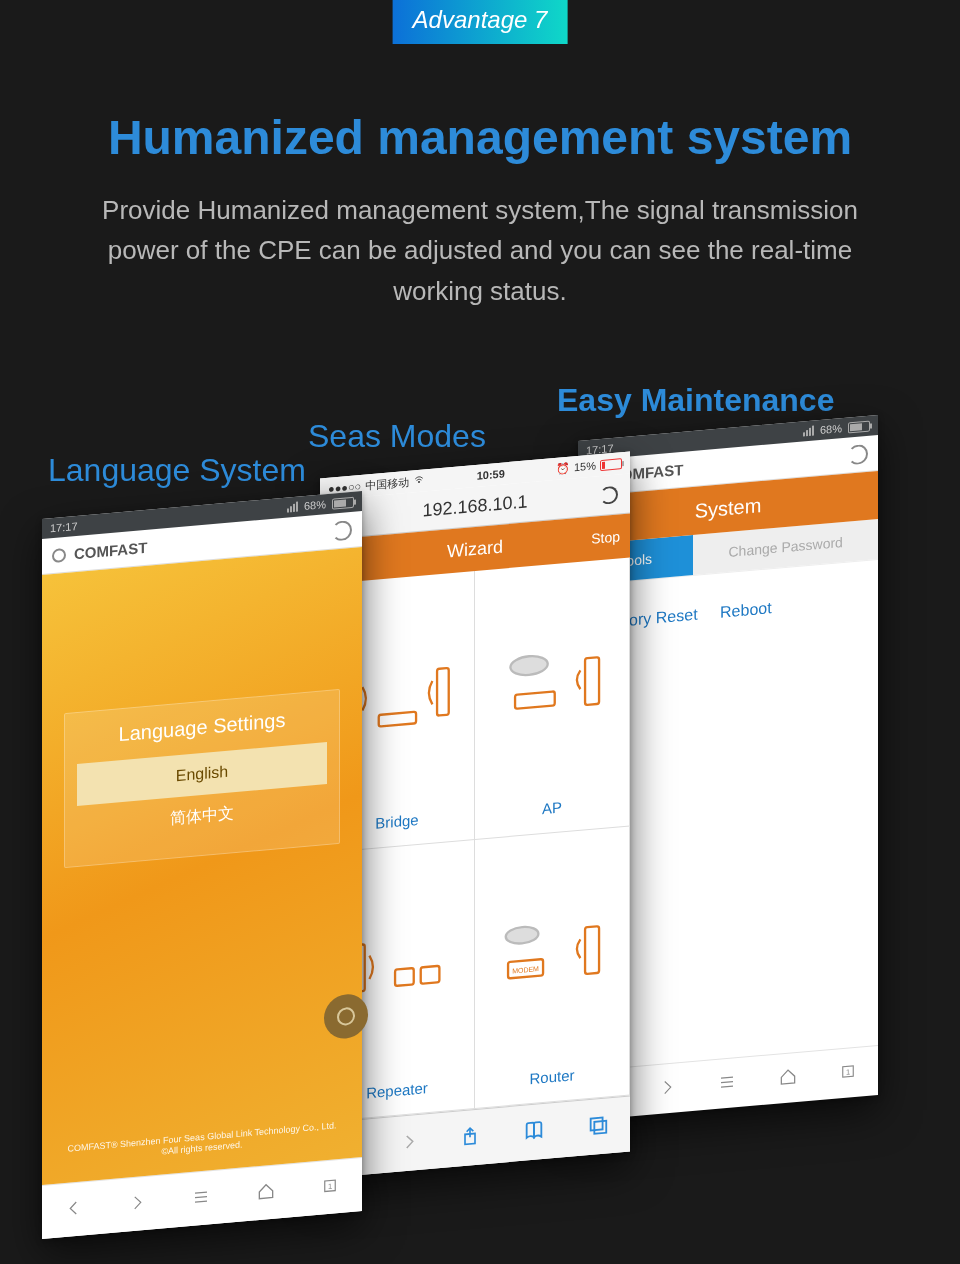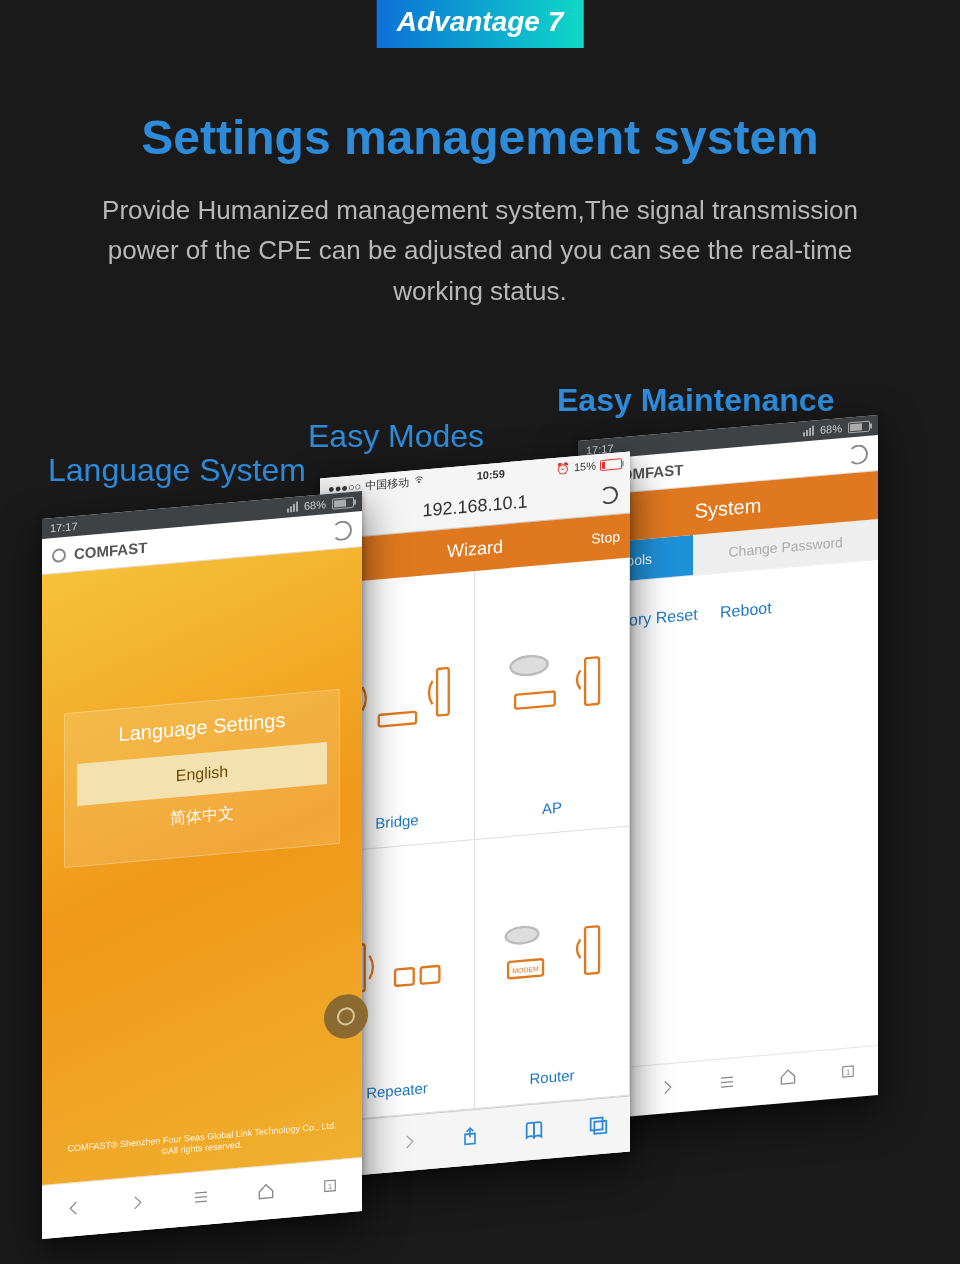--- a/index.html
+++ b/index.html
@@ -9,22 +9,22 @@
     background: #1a1a1a;
     font-family: -apple-system, "Segoe UI", Arial, sans-serif;
     position: relative;
     overflow: hidden;
   }
   .badge {
     position: absolute;
     top: 0; left: 50%; transform: translateX(-50%);
     background: linear-gradient(90deg,#0c70d8,#0fd8c8);
     color: #fff;
-    font-size: 28px;
-    font-weight: 700;
+    font-size: 24px;
+    font-weight: 400;
     padding: 6px 20px 10px;
     font-style: italic;
   }
   .headline {
     position: absolute;
     top: 110px; left: 0; right: 0;
     text-align: center;
     color: #2d8bd9;
     font-size: 48px;
     font-weight: 600;
@@ -106,21 +106,21 @@
   .batt{display:inline-block;width:22px;height:11px;border:1px solid #aaa;border-radius:2px;position:relative;}
   .batt::after{content:"";position:absolute;right:-3px;top:2px;width:2px;height:5px;background:#aaa;}
   .batt .fill{position:absolute;left:1px;top:1px;bottom:1px;width:60%;background:#aaa;}
   .batt.red .fill{width:15%;background:#e33;}
   .batt.red{border-color:#e33;}
 </style>
 </head>
 <body>
 
 <div class="badge">Advantage 7</div>
-<div class="headline">Settings management system</div>
+<div class="headline">Humanized management system</div>
 <div class="subhead">Provide Humanized management system,The signal transmission power of the CPE can be adjusted and you can see the real-time working status.</div>
 
 <div class="phone-label p3-label">Easy Maintenance</div>
 <div class="phone p3-wrap">
   <div class="status-dk">
     <span>17:17</span>
     <span style="display:flex;gap:6px;align-items:center;">
       <span class="sig">
           <i></i>
           <i></i>
@@ -164,21 +164,21 @@
     <span><svg width="20" height="20" viewBox="0 0 24 24">
           <path d="M4 12 L12 4 L20 12 V20 H4 Z"></path>
         </svg></span>
     <span><svg width="18" height="18" viewBox="0 0 24 24">
           <rect x="5" y="5" width="14" height="14"></rect>
           <text x="12" y="16" font-size="10" text-anchor="middle" fill="#888" stroke="none">1</text>
         </svg></span>
   </div>
 </div>
 
-<div class="phone-label p2-label">Easy Modes</div>
+<div class="phone-label p2-label">Seas Modes</div>
 <div class="phone p2-wrap">
   <div class="ios-status">
     <span style="display:flex;gap:4px;align-items:center;">
       <span>●●●○○</span>
       <span>中国移动</span>
       <span>
         <svg width="12" height="10" viewBox="0 0 24 24" stroke="#333" fill="none" stroke-width="2">
             <path d="M3 9 Q12 0 21 9"></path>
             <path d="M6 13 Q12 7 18 13"></path>
             <circle cx="12" cy="17" r="1.5" fill="#333"></circle>

